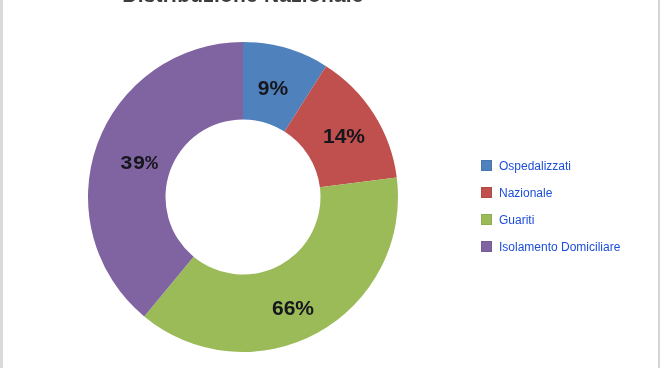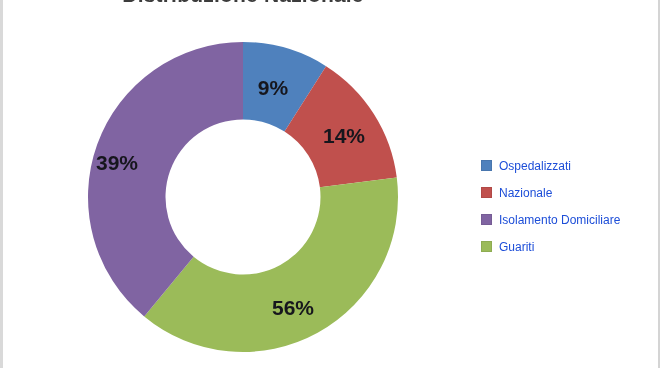--- a/index.html
+++ b/index.html
@@ -106,41 +106,41 @@
           <path d="M 323.0531532217445 66.12917154718767 A 155 155 0 0 1 393.77777870374405 177.57334879753287 L 316.888889351872 187.28667439876642 A 77.5 77.5 0 0 0 281.5265766108722 131.56458577359382 Z" fill="#c0504d"></path>
           <path d="M 393.77777870374405 177.57334879753287 A 155 155 0 0 1 141.19928158895306 316.42955263024726 L 190.59964079447653 256.71477631512363 A 77.5 77.5 0 0 0 316.888889351872 187.28667439876642 Z" fill="#9bbb59"></path>
           <path d="M 141.19928158895306 316.42955263024726 A 155 155 0 0 1 239.99999999999997 42 L 239.99999999999997 119.5 A 77.5 77.5 0 0 0 190.59964079447653 256.71477631512363 Z" fill="#8064a2"></path>
         </g>
     </svg>
 
     <div class="slice-label" style="left:270px; top:88px;">9%</div>
 
     <div class="slice-label" style="left:341px; top:136px;">14%</div>
 
-    <div class="slice-label" style="left:290px; top:308px;">56%</div>
+    <div class="slice-label" style="left:290px; top:308px;">66%</div>
 
-    <div class="slice-label" style="left:114px; top:163px;">39%</div>
+    <div class="slice-label" style="left:136px; top:163px;font-family:Liberation Mono, monospace;">39%</div>
   </div>
 
   <div id="legend">
 
     <div class="legend-item">
       <span class="legend-swatch" style="background: rgb(79, 129, 189);"></span>
       <span class="legend-label">Ospedalizzati</span>
     </div>
 
     <div class="legend-item">
       <span class="legend-swatch" style="background: rgb(192, 80, 77);"></span>
       <span class="legend-label">Nazionale</span>
     </div>
 
     <div class="legend-item">
-      <span class="legend-swatch" style="background: rgb(128, 100, 162);"></span>
-      <span class="legend-label">Isolamento Domiciliare</span>
+      <span class="legend-swatch" style="background: rgb(155, 187, 89);"></span>
+      <span class="legend-label">Guariti</span>
     </div>
 
     <div class="legend-item">
-      <span class="legend-swatch" style="background: rgb(155, 187, 89);"></span>
-      <span class="legend-label">Guariti</span>
+      <span class="legend-swatch" style="background: rgb(128, 100, 162);"></span>
+      <span class="legend-label">Isolamento Domiciliare</span>
     </div>
 
   </div>
 </div>
 
 </body></html>

